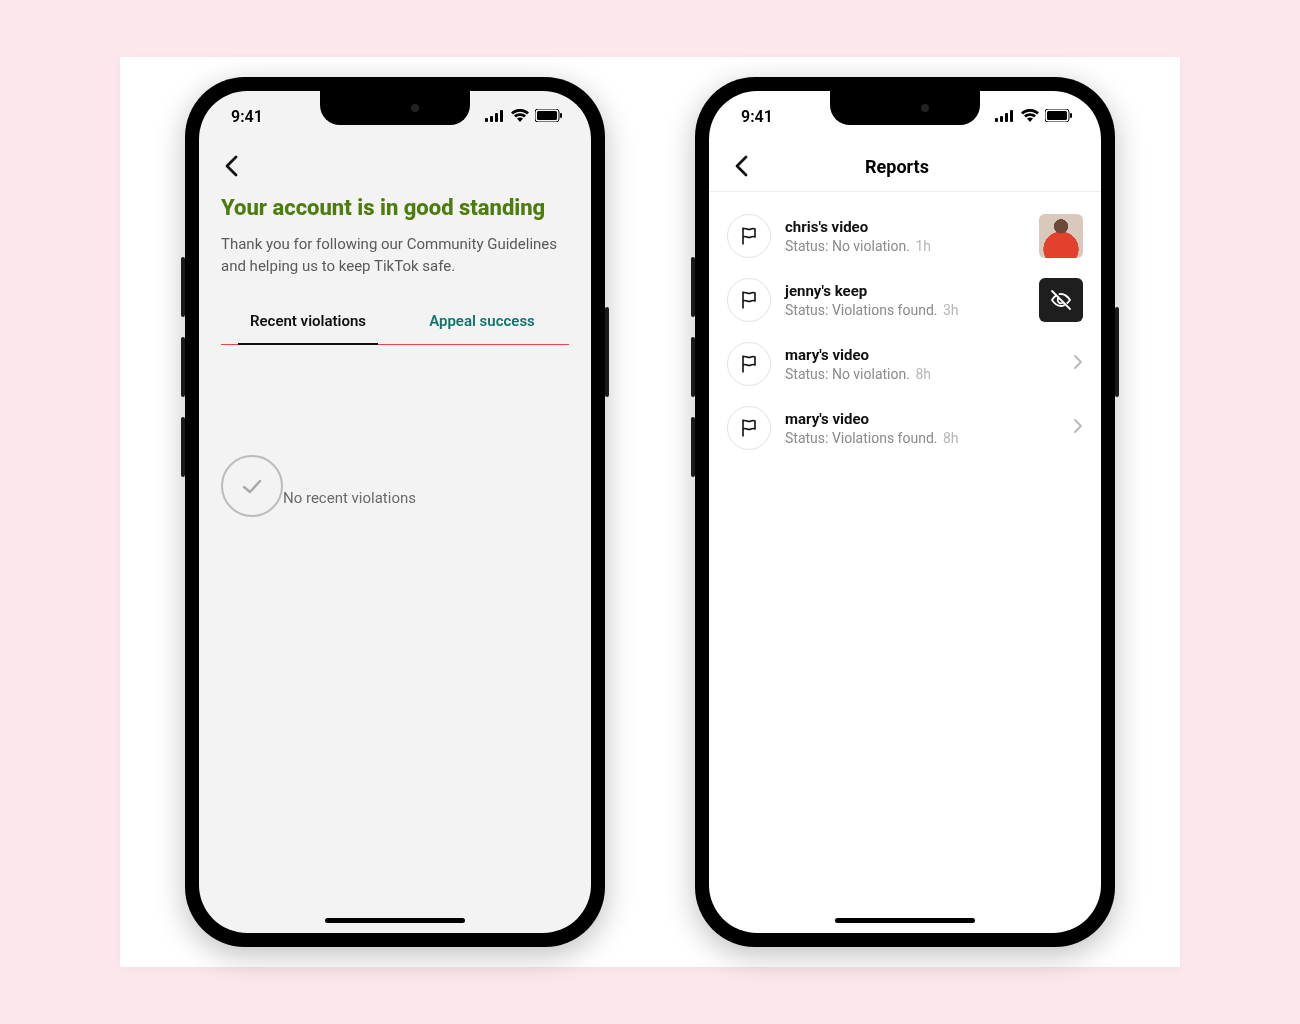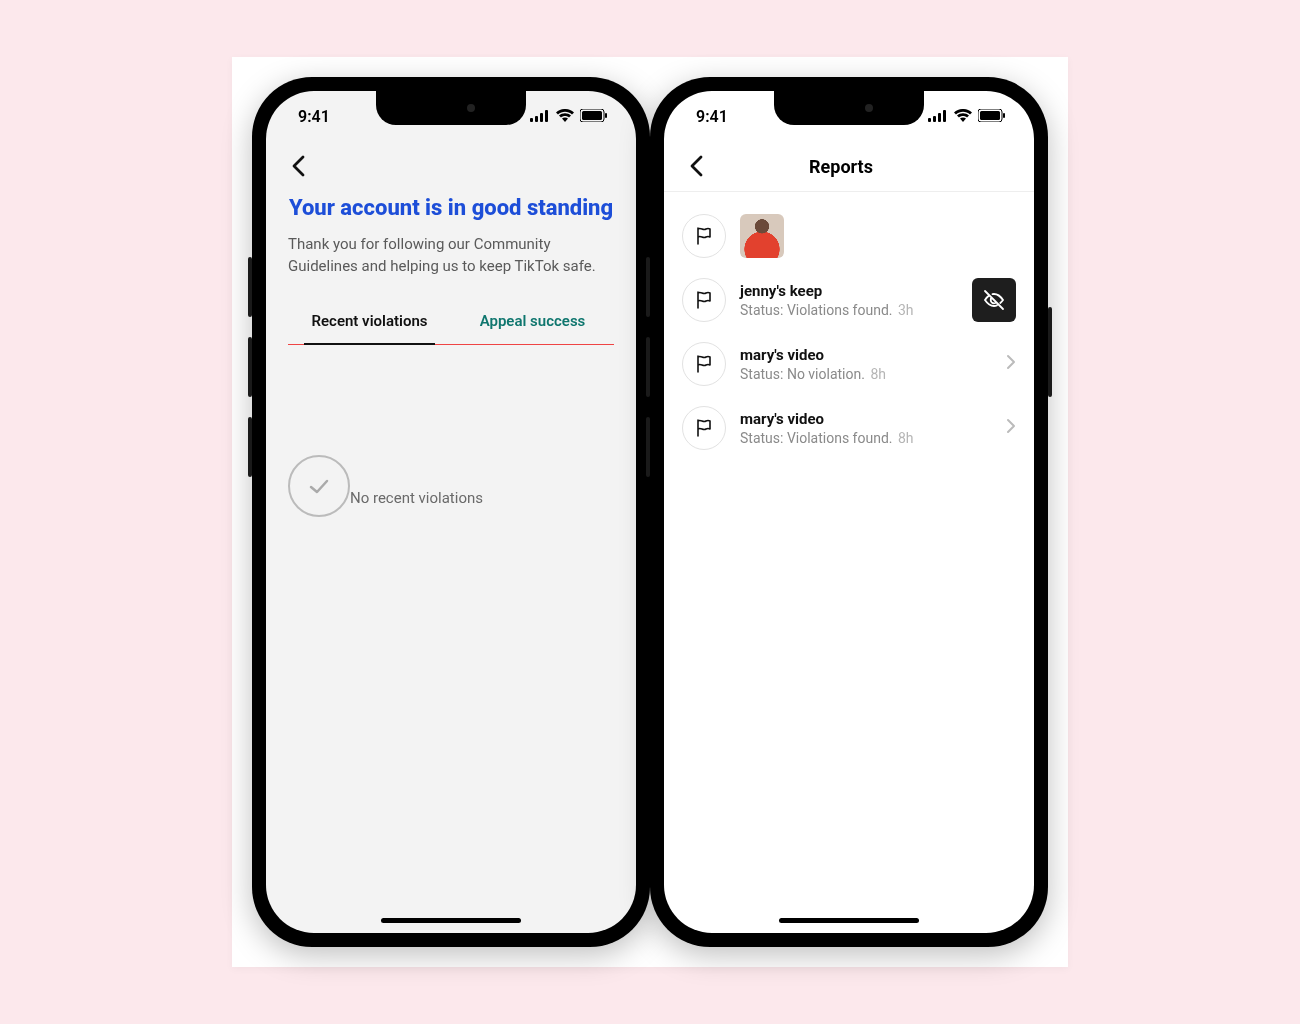--- a/index.html
+++ b/index.html
@@ -7,21 +7,21 @@
     background: #fce8ec;
     font-family: -apple-system, BlinkMacSystemFont, "Segoe UI", Roboto, Helvetica, Arial, sans-serif;
     width: 1300px;
     height: 1024px;
     display: flex;
     align-items: center;
     justify-content: center;
   }
   .card {
     background: #fff;
-    width: 836px;
+    width: 1060px;
     height: 910px;
     display: flex;
     justify-content: space-around;
     align-items: center;
     padding: 20px 20px;
     box-shadow: 0 2px 8px rgba(0,0,0,0.04);
   }
   .phone {
     width: 420px;
     height: 870px;
@@ -98,23 +98,22 @@
     pointer-events: none;
   }
   .back-btn {
     width: 36px; height: 36px;
     display: flex; align-items: center; justify-content: center;
   }
   .content { padding: 4px 22px 0 22px; }
   .big-title {
     font-size: 22px;
     font-weight: 800;
-    color: #1d4ed8;
+    color: #4d7c0f;
     margin-bottom: 14px;
-    text-align: center;
   }
   .subtitle {
     font-size: 15px;
     color: #5a5a5a;
     line-height: 1.45;
     margin-bottom: 22px;
   }
   .tabs {
     display: flex;
     border-bottom: 1px solid #ef4444;
@@ -300,20 +299,24 @@
       <div class="divider"></div>
 
       <div class="report-list">
 
         <div class="report-item">
           <div class="flag-circle">
             <svg width="20" height="20" viewBox="0 0 20 20">
                 <path d="M4 2 V18 M4 3 C7 1 9 5 12 3 C14 2 16 3 16 3 V11 C16 11 14 10 12 11 C9 13 7 9 4 11 Z" stroke="#111" stroke-width="1.6" fill="none" stroke-linecap="round" stroke-linejoin="round"></path>
               </svg>
           </div>
+          <div class="report-body">
+            <div class="report-title">chris's video</div>
+            <div class="report-sub"><span>Status: No violation.</span> <span class="time">1h</span></div>
+          </div>
           <div class="thumb person"></div>
         </div>
 
         <div class="report-item">
           <div class="flag-circle">
             <svg width="20" height="20" viewBox="0 0 20 20">
                 <path d="M4 2 V18 M4 3 C7 1 9 5 12 3 C14 2 16 3 16 3 V11 C16 11 14 10 12 11 C9 13 7 9 4 11 Z" stroke="#111" stroke-width="1.6" fill="none" stroke-linecap="round" stroke-linejoin="round"></path>
               </svg>
           </div>
           <div class="report-body">

